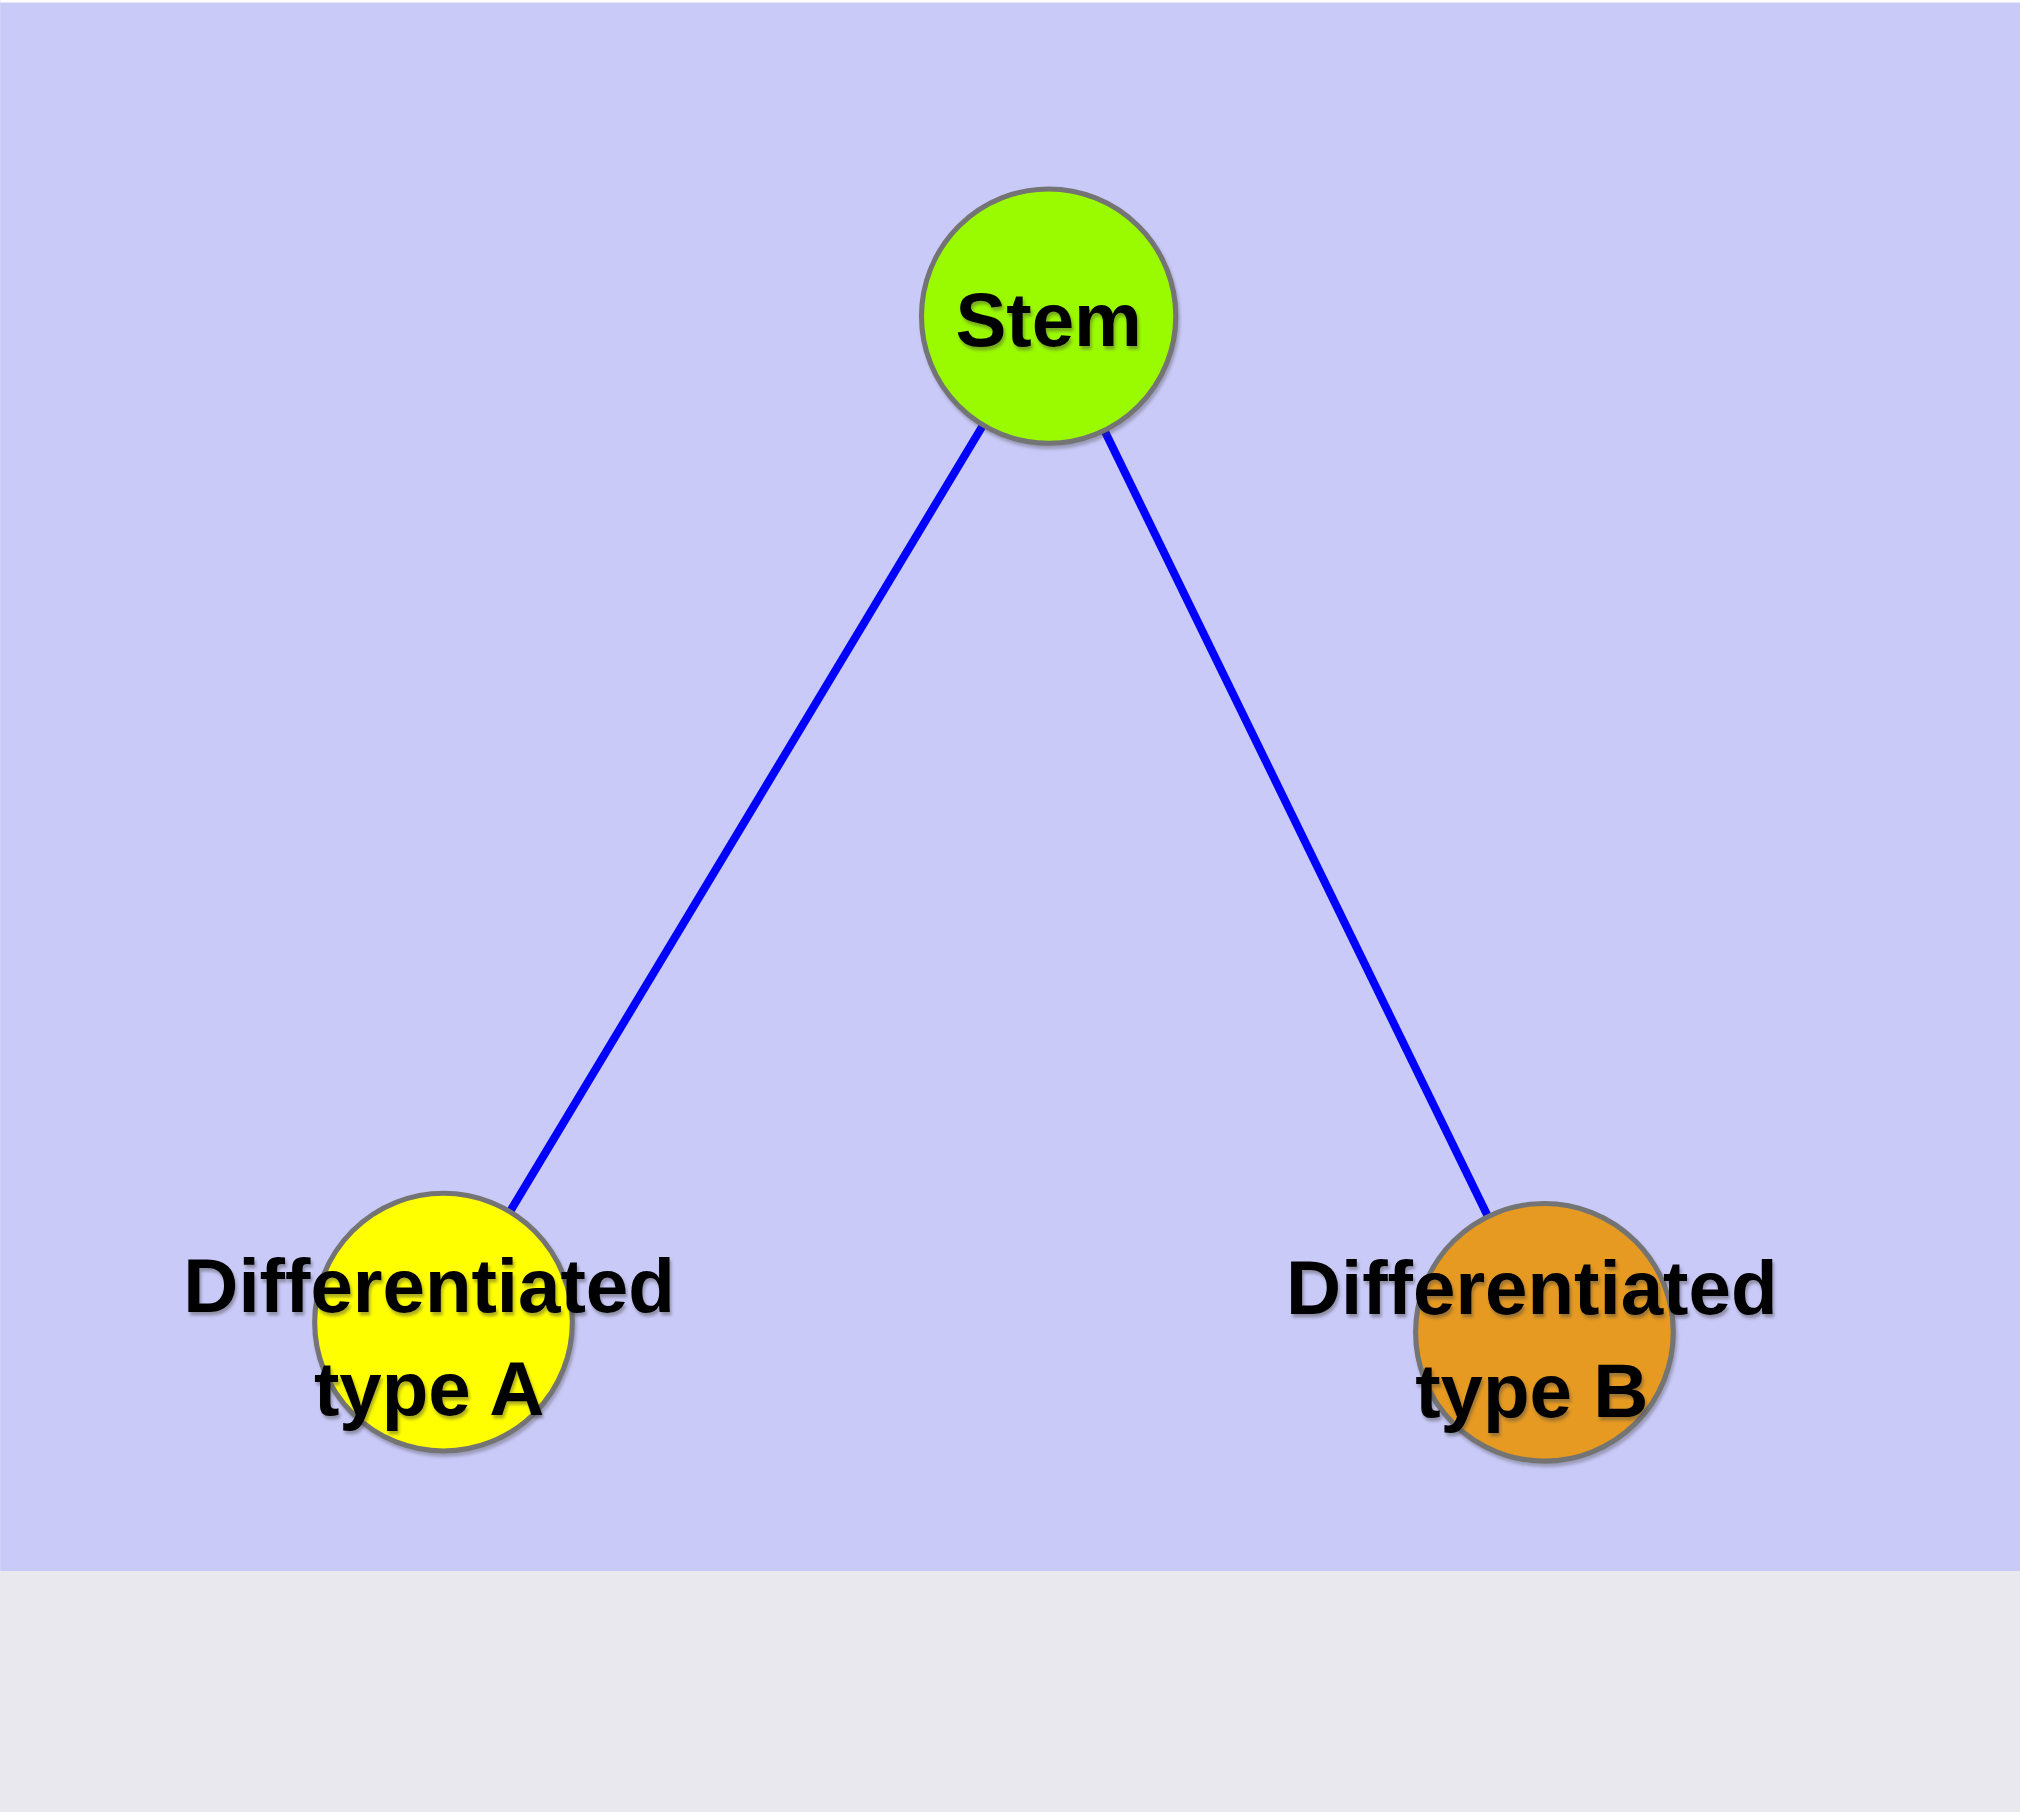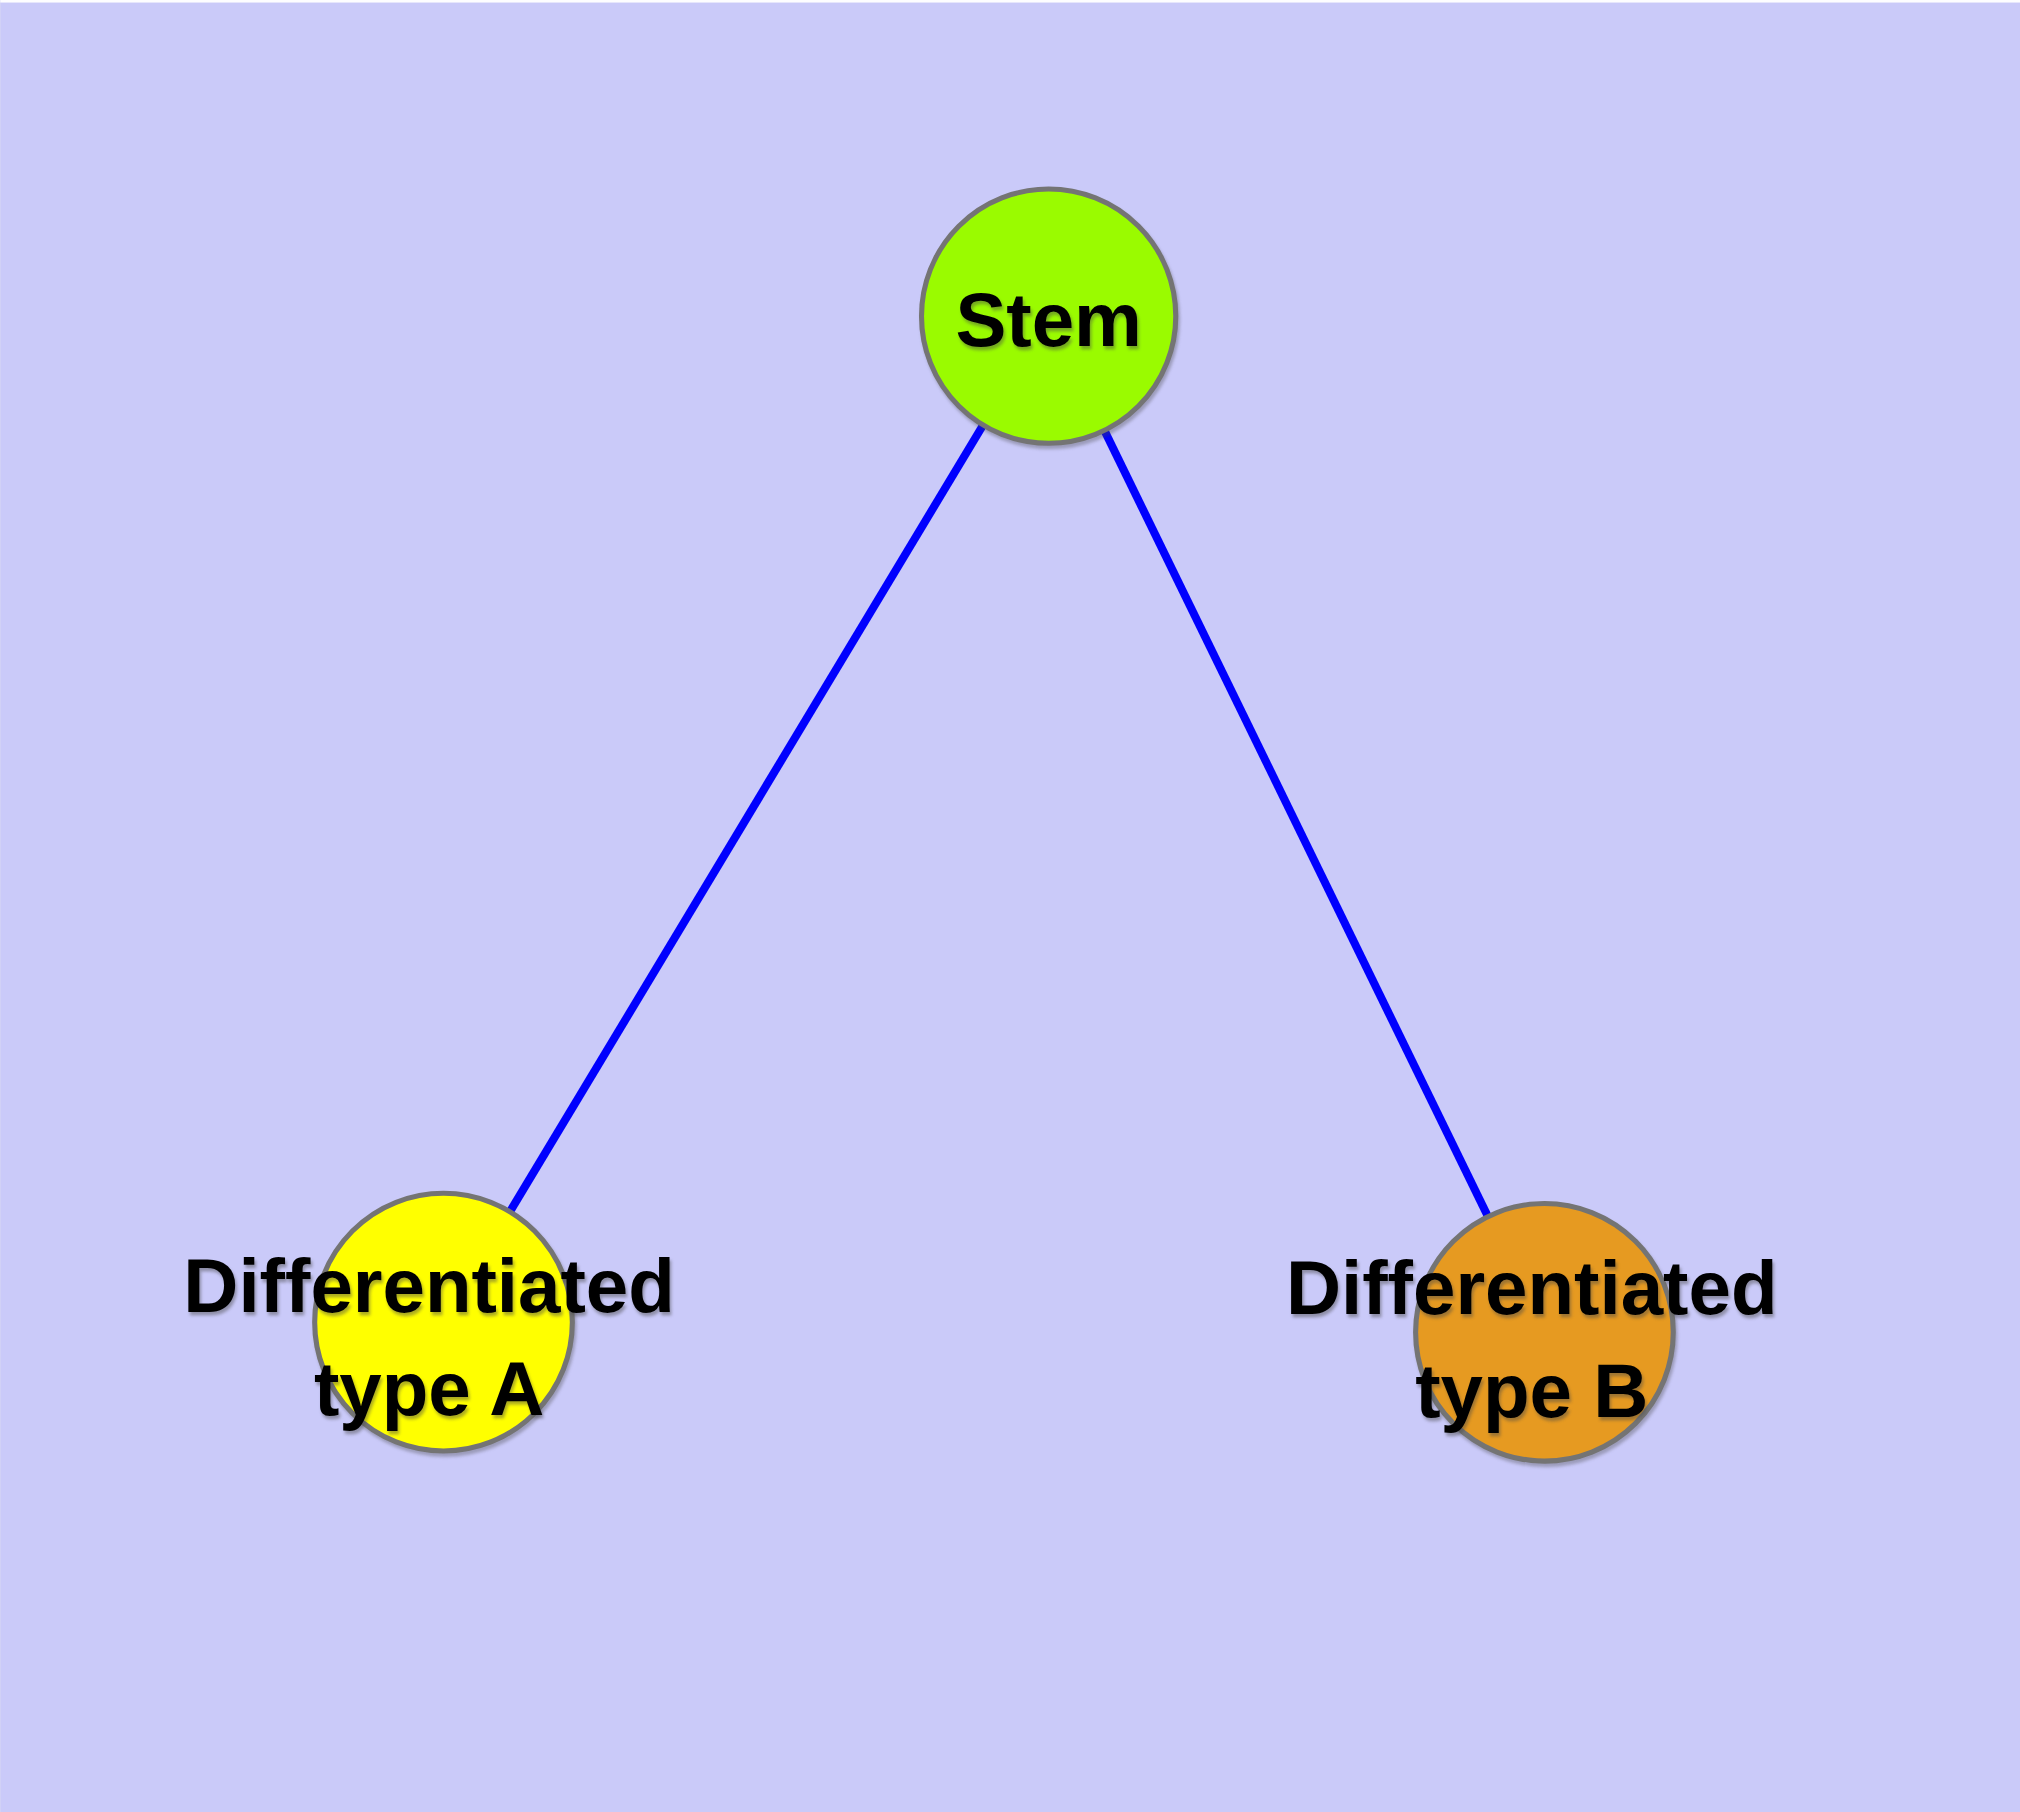--- a/index.html
+++ b/index.html
@@ -2,21 +2,21 @@
 <html style="font-size:13.6px"><head>
 <meta charset="utf-8">
 <style>
   html, body {
     margin: 0;
     padding: 0;
     background: #e8e8ee;
   }
   .figure-wrap {
     width: 2021px;
-    height: 1812px;
+    height: 1571px;
     position: relative;
     overflow: hidden;
   }
   svg {
     display: block;
   }
   .node-circle {
     stroke-width: 6px;
     filter: drop-shadow(2px 4px 2px rgba(70,70,70,0.35));
   }

